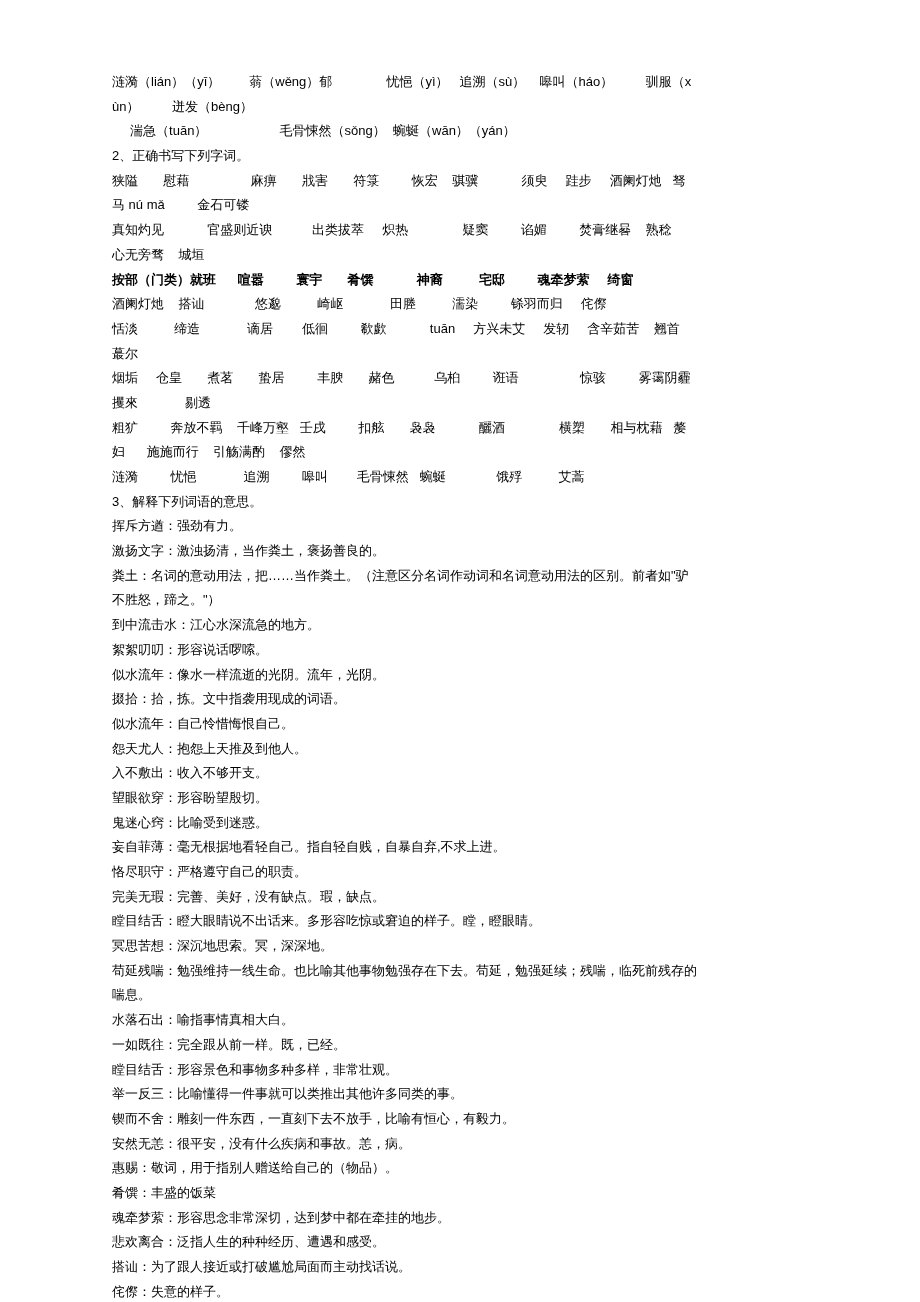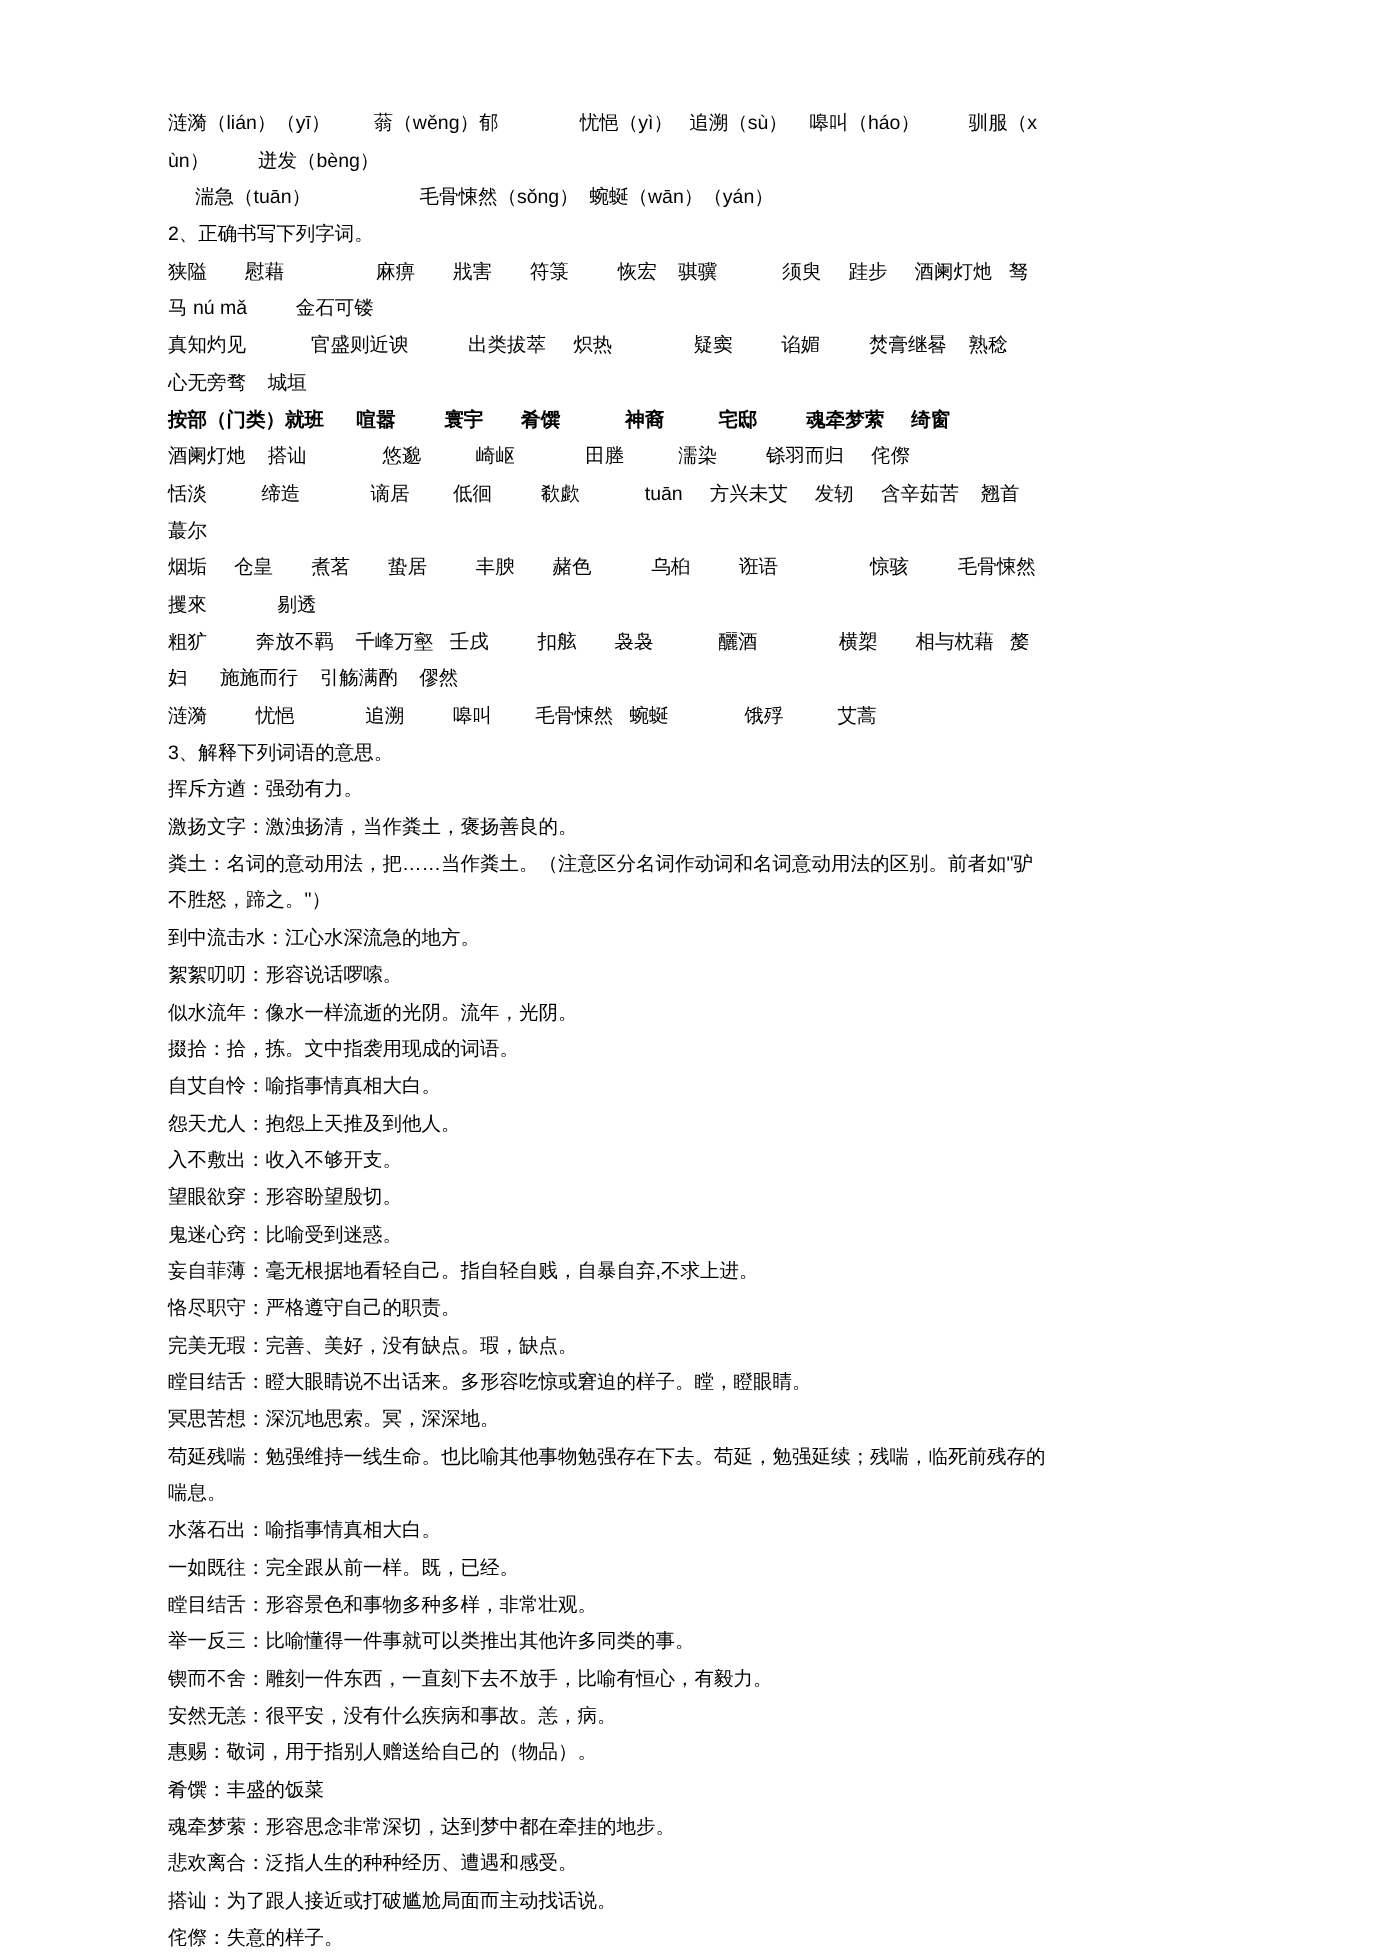--- a/index.html
+++ b/index.html
@@ -36,33 +36,33 @@
 <div class="page">
 
   <div class="line">涟漪（lián）（yī）        蓊（wěng）郁               忧悒（yì）   追溯（sù）    嗥叫（háo）         驯服（xùn）         迸发（bèng）</div>
   <div class="line">     湍急（tuān）                    毛骨悚然（sǒng）  蜿蜒（wān）（yán）</div>
   <div class="line">2、正确书写下列字词。</div>
   <div class="line">狭隘       慰藉                 麻痹       戕害       符箓         恢宏    骐骥            须臾     跬步     酒阑灯灺   驽马 nú mǎ         金石可镂</div>
   <div class="line">真知灼见            官盛则近谀           出类拔萃     炽热               疑窦         谄媚         焚膏继晷    熟稔            心无旁骛    城垣</div>
   <div class="line"><span class="bold">按部（门类）就班      喧嚣         寰宇       肴馔            神裔          宅邸         魂牵梦萦     绮窗</span></div>
   <div class="line">酒阑灯灺    搭讪              悠邈          崎岖             田塍          濡染         铩羽而归     侘傺</div>
   <div class="line">恬淡          缔造             谪居        低徊         欷歔            tuān     方兴未艾     发轫     含辛茹苦    翘首              蕞尔</div>
-  <div class="line">烟垢     仓皇       煮茗       蛰居         丰腴       赭色           乌桕         诳语                 惊骇         毛骨悚然              攫來             剔透</div>
+  <div class="line">烟垢     仓皇       煮茗       蛰居         丰腴       赭色           乌桕         诳语                 惊骇         雾霭阴霾              攫來             剔透</div>
   <div class="line">粗犷         奔放不羁    千峰万壑   壬戌         扣舷       袅袅            釃酒               横槊       相与枕藉   嫠妇      施施而行    引觞满酌    僇然</div>
   <div class="line">涟漪         忧悒             追溯         嗥叫        毛骨悚然   蜿蜒              饿殍          艾蒿</div>
 
   <div class="line">3、解释下列词语的意思。</div>
   <div class="line">挥斥方遒：强劲有力。</div>
   <div class="line">激扬文字：激浊扬清，当作粪土，褒扬善良的。</div>
   <div class="line">粪土：名词的意动用法，把……当作粪土。（注意区分名词作动词和名词意动用法的区别。前者如"驴不胜怒，蹄之。"）</div>
   <div class="line">到中流击水：江心水深流急的地方。</div>
   <div class="line">絮絮叨叨：形容说话啰嗦。</div>
   <div class="line">似水流年：像水一样流逝的光阴。流年，光阴。</div>
   <div class="line">掇拾：拾，拣。文中指袭用现成的词语。</div>
-  <div class="line">自艾自怜：喻指事情真相大白。</div>
+  <div class="line">似水流年：自己怜惜悔恨自己。</div>
   <div class="line">怨天尤人：抱怨上天推及到他人。</div>
   <div class="line">入不敷出：收入不够开支。</div>
   <div class="line">望眼欲穿：形容盼望殷切。</div>
   <div class="line">鬼迷心窍：比喻受到迷惑。</div>
   <div class="line">妄自菲薄：毫无根据地看轻自己。指自轻自贱，自暴自弃,不求上进。</div>
   <div class="line">恪尽职守：严格遵守自己的职责。</div>
   <div class="line">完美无瑕：完善、美好，没有缺点。瑕，缺点。</div>
   <div class="line">瞠目结舌：瞪大眼睛说不出话来。多形容吃惊或窘迫的样子。瞠，瞪眼睛。</div>
   <div class="line">冥思苦想：深沉地思索。冥，深深地。</div>
   <div class="line">苟延残喘：勉强维持一线生命。也比喻其他事物勉强存在下去。苟延，勉强延续；残喘，临死前残存的喘息。</div>

